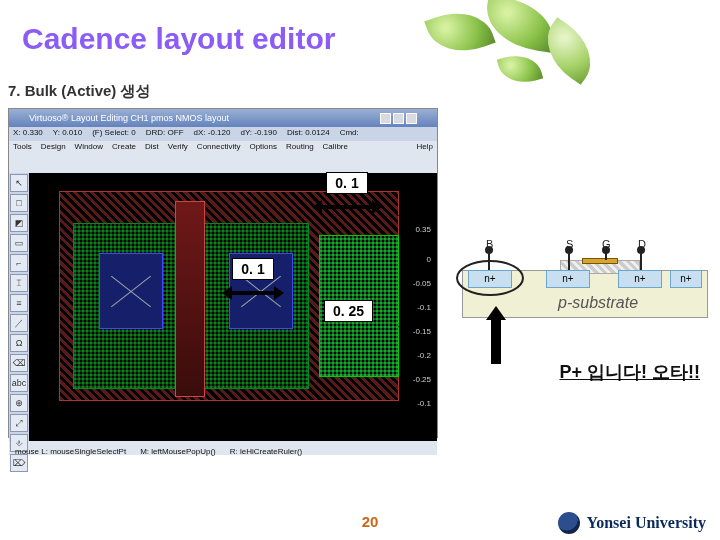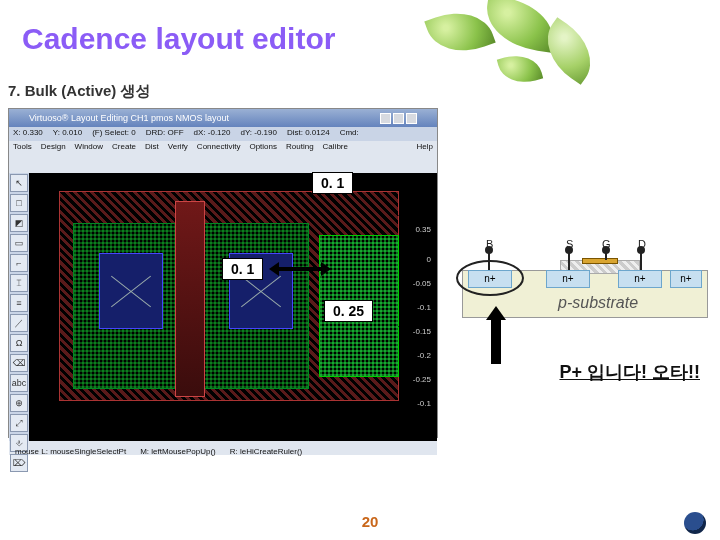--- a/index.html
+++ b/index.html
@@ -38,21 +38,21 @@
   .gate    { left: 146px; top: 28px;  width: 30px; height: 196px; background: linear-gradient(#701818,#3a0c0c); border: 1px solid #c44; }
   .bulk    { left: 290px; top: 62px;  width: 80px; height: 142px; background: repeating-linear-gradient(90deg,#0b6a1a 0 2px,#000 2px 4px), repeating-linear-gradient(0deg,#0b6a1a 0 2px,#000 2px 4px); background-blend-mode: screen; border: 1px solid #0c0; }
   .xmark::before, .xmark::after { content:""; position:absolute; left:6px; right:6px; top:50%; height:1px; background:#9aa; }
   .xmark::before { transform: rotate(38deg); }
   .xmark::after  { transform: rotate(-38deg); }
 
   .ruler { position: absolute; right: 6px; top: 52px; bottom: 22px; width: 22px; color: #ccc; font-size: 8px; }
   .ruler div { position: absolute; right: 0; }
 
   
-  .annot { position: absolute; display: flex; align-items: center; gap: 6px; }
+  .annot { position: absolute; display: flex; align-items: center; gap: 6px; flex-direction: column; }
   .annot .box { background: #fff; border: 1px solid #000; padding: 2px 8px; font-size: 14px; font-weight: 600; }
   .harrow { position: relative; height: 14px; }
   .harrow .shaft { position: absolute; top: 5px; left: 8px; right: 8px; height: 4px; background: #000; }
   .harrow .hl, .harrow .hr { position: absolute; top: 0; width: 0; height: 0; border-top: 7px solid transparent; border-bottom: 7px solid transparent; }
   .harrow .hl { left: 0; border-right: 10px solid #000; }
   .harrow .hr { right: 0; border-left: 10px solid #000; }
   .varrow { position: relative; width: 16px; }
   .varrow .shaft { position: absolute; left: 6px; top: 8px; bottom: 8px; width: 4px; background: #000; }
   .varrow .vt, .varrow .vb { position: absolute; left: 0; width: 0; height: 0; border-left: 8px solid transparent; border-right: 8px solid transparent; }
   .varrow .vt { top: 0; border-bottom: 10px solid #000; }
@@ -229,13 +229,14 @@
     <div class="body"></div>
 </div>
 
 <div class="note">P+ 입니다! 오타!!</div>
 
 <div class="footer">
   <span class="pagenum">20</span>
 </div>
 <div class="univ">
   <span class="shield"></span>
+  <span>Yonsei University</span>
 </div>
 
 </body></html>

